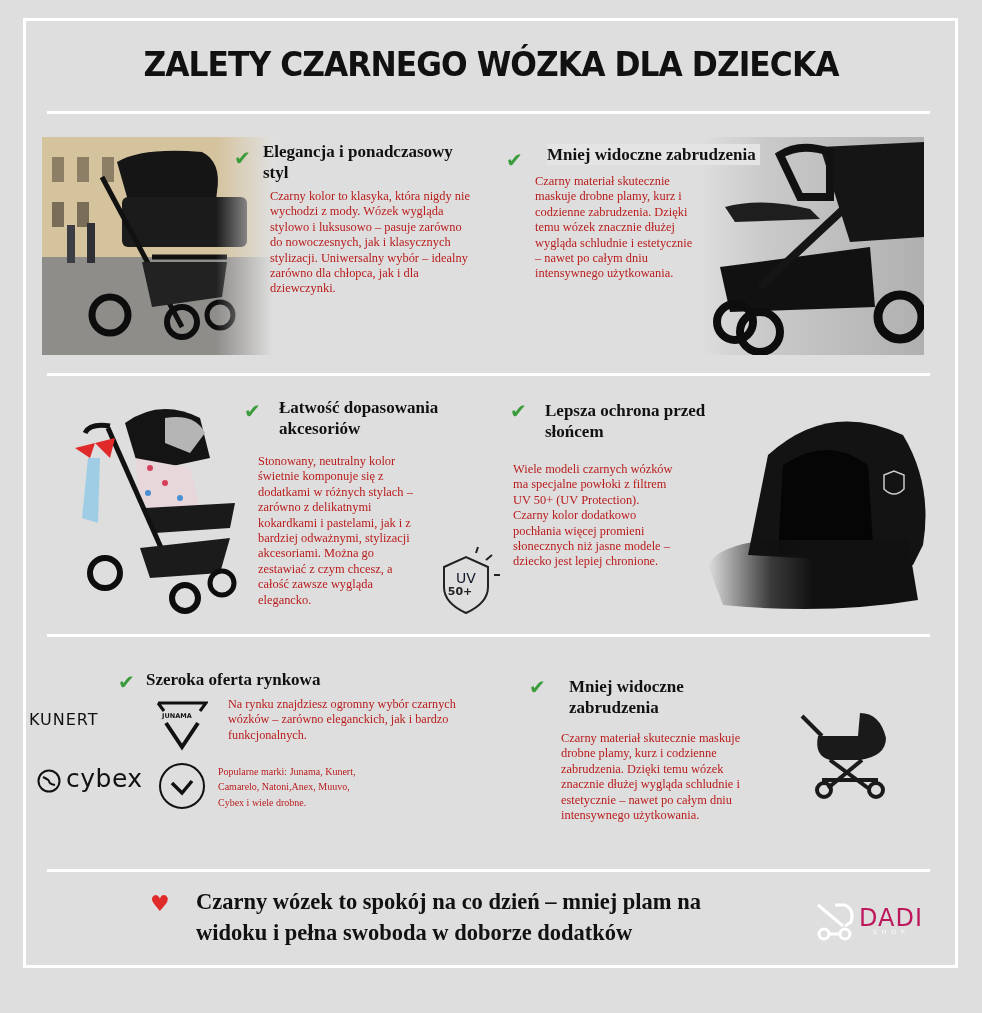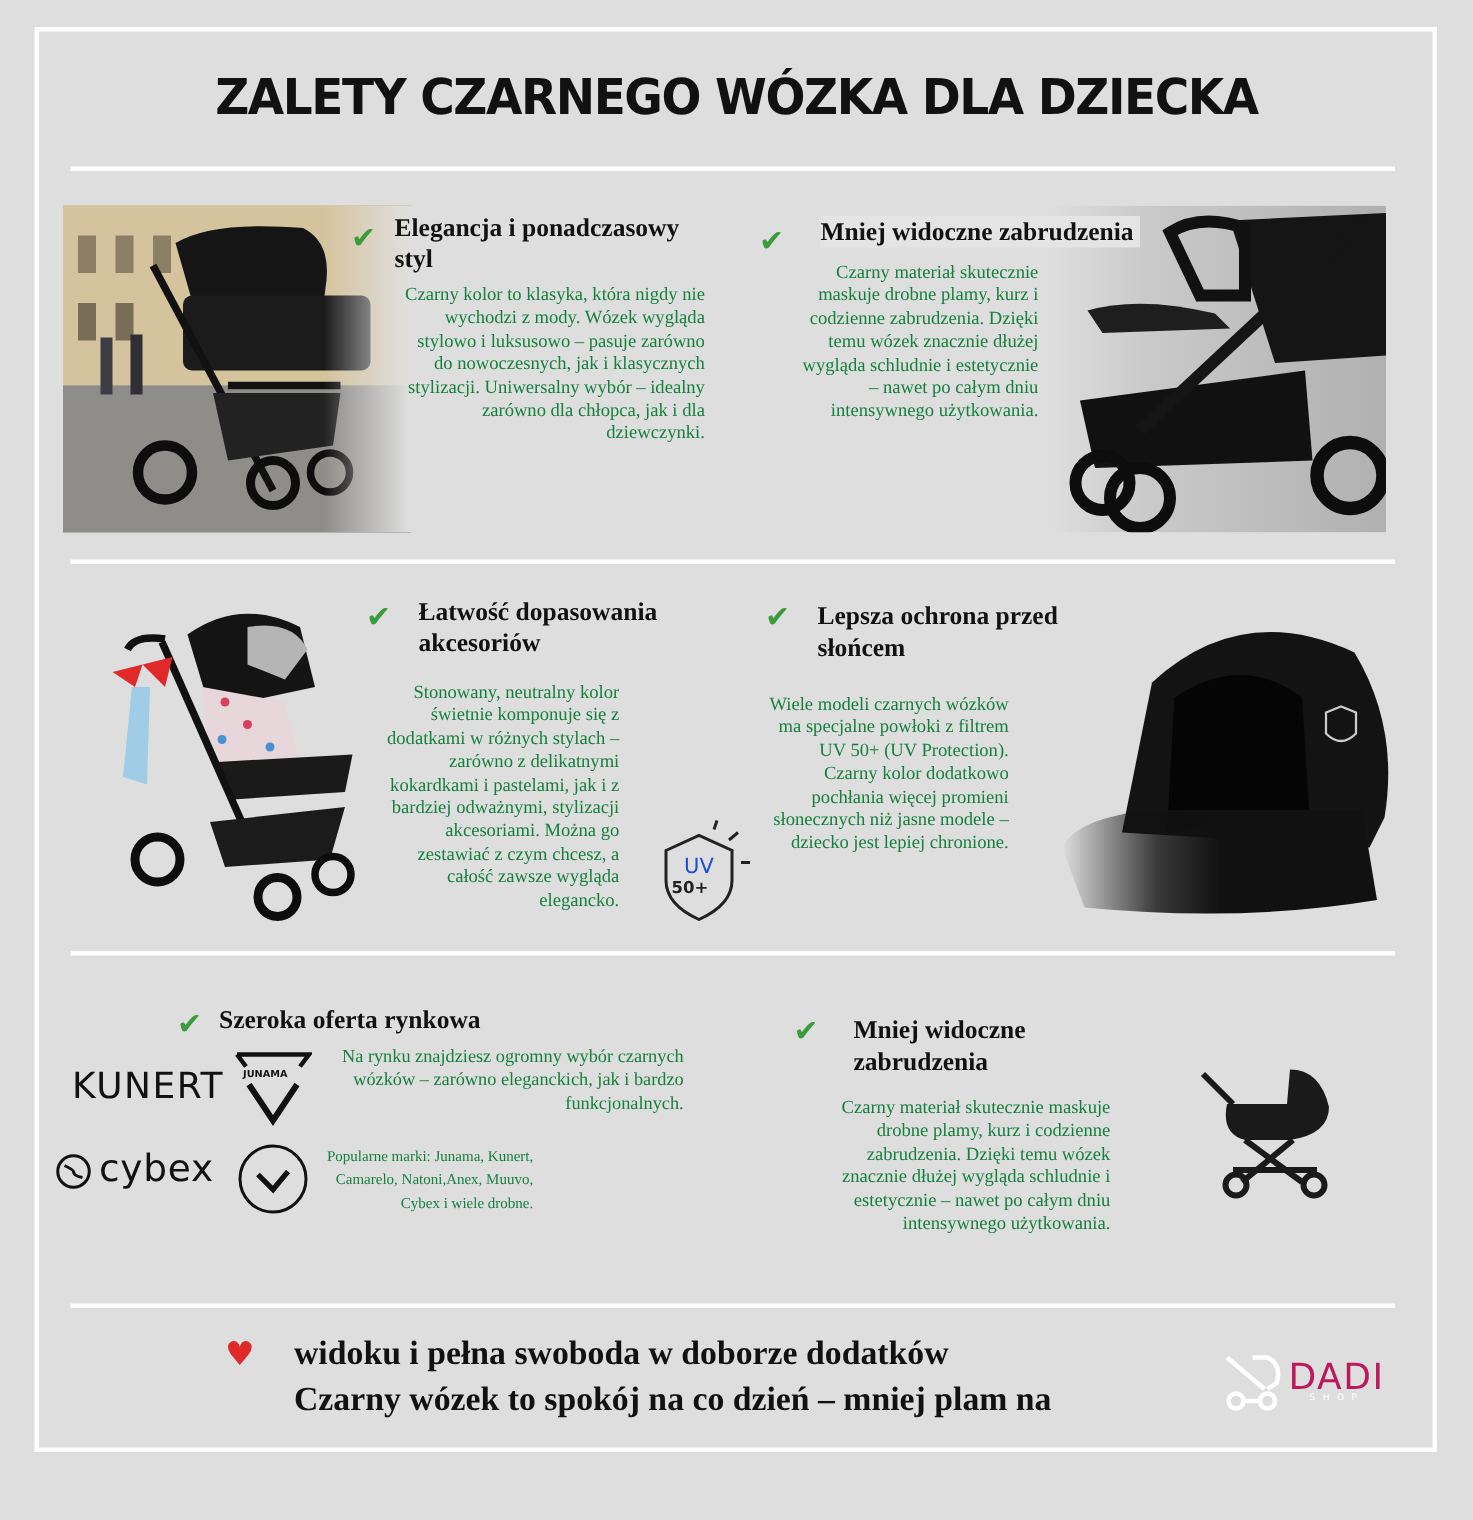--- a/index.html
+++ b/index.html
@@ -4,21 +4,21 @@
 <style>
   * { box-sizing: border-box; margin: 0; padding: 0; }
   html, body { width: 982px; height: 1013px; background: #dedede; overflow: hidden; }
   body { position: relative; font-family: "DejaVu Serif", serif; color: #222; }
   .frame { position: absolute; left: 23px; top: 18px; width: 935px; height: 950px; border: 3px solid #ffffff; }
   .title { position: absolute; left: 0; top: 45px; width: 982px; text-align: center; font-family: "DejaVu Sans", sans-serif; font-weight: bold; font-size: 33px; letter-spacing: -1px; color: #111; transform: scaleX(0.95); }
   .divider { position: absolute; height: 3px; background: #ffffff; left: 47px; width: 883px; }
   .photo { position: absolute; overflow: hidden; }
   .check { position: absolute; color: #3a9c3a; font-family: "DejaVu Sans", sans-serif; font-weight: bold; font-size: 20px; line-height: 1; }
   .h { position: absolute; font-family: "Liberation Serif", serif; font-weight: bold; font-size: 17px; line-height: 21px; color: #111; }
-  .p { position: absolute; font-family: "Liberation Serif", serif; font-size: 12.4px; line-height: 15.4px; color: #15803d; text-align: right; }
+  .p { position: absolute; font-family: "Liberation Serif", serif; font-size: 12.4px; line-height: 15.4px; color: #b91c1c; }
   .logo-text { position: absolute; font-family: "DejaVu Sans", sans-serif; color: #111; }
   .footer-text { position: absolute; left: 196px; top: 886px; font-family: "Liberation Serif", serif; font-weight: bold; font-size: 22.5px; line-height: 31px; color: #111; }
   .heart { position: absolute; left: 150px; top: 893px; color: #e02a2a; font-size: 22px; line-height: 1; font-family: "DejaVu Sans", sans-serif; }
 </style>
 </head>
 <body>
 
 <div class="frame"></div>
 <div class="title">ZALETY CZARNEGO WÓZKA DLA DZIECKA</div>
 <div class="divider" style="top:111px"></div>
@@ -154,21 +154,21 @@
   <div>słonecznych niż jasne modele –</div>
   <div>dziecko jest lepiej chronione.</div>
 </div>
 <div style="position:absolute;left:440px;top:543px;width:64px;height:72px">
   <svg width="64" height="72" viewBox="0 0 64 72">
     <path d="M4 24 L26 14 L48 24 L48 44 Q48 60 26 70 Q4 60 4 44 Z" fill="none" stroke="#222" stroke-width="2"></path>
     <line x1="38" y1="4" x2="36" y2="10" stroke="#222" stroke-width="2"></line>
     <line x1="52" y1="12" x2="46" y2="17" stroke="#222" stroke-width="2"></line>
     <line x1="54" y1="32" x2="60" y2="32" stroke="#222" stroke-width="2"></line>
   </svg>
-  <div style="position:absolute;left:4px;top:28px;width:44px;text-align:center;font-family:'DejaVu Sans',sans-serif;font-size:14px;line-height:14px;color:#1d4ed8">UV</div>
+  <div style="position:absolute;left:4px;top:28px;width:44px;text-align:center;font-family:'DejaVu Sans',sans-serif;font-size:14px;line-height:14px;color:#0f172a">UV</div>
   <div style="position:absolute;left:4px;top:43px;width:32px;text-align:center;font-family:'DejaVu Sans',sans-serif;font-size:11px;line-height:12px;font-weight:bold;color:#222">50+</div>
 </div>
 <div class="photo" style="left:708px;top:405px;width:225px;height:210px;">
   <svg width="225" height="210" viewBox="0 0 225 210">
     <defs>
         <linearGradient id="fade4" x1="0" x2="1">
           <stop offset="0" stop-color="#111" stop-opacity="0"></stop>
           <stop offset="0.3" stop-color="#111" stop-opacity="0.8"></stop>
           <stop offset="0.5" stop-color="#111" stop-opacity="1"></stop>
         </linearGradient>
@@ -179,21 +179,21 @@
     <path d="M176 70 L186 66 L196 70 L196 84 Q186 94 176 84 Z" fill="none" stroke="#cccccc" stroke-width="1.5"></path>
   </svg>
 </div>
 
 <div class="divider" style="top:634px"></div>
 
 <div class="check" style="left:118px;top:672px">✔</div>
 <div class="h" style="left:146px;top:669px">
   <div>Szeroka oferta rynkowa</div>
 </div>
-<div class="logo-text" style="left:48px;top:710px;font-size:24px;letter-spacing:1px;font-weight:normal">KUNERT</div>
+<div class="logo-text" style="left:29px;top:710px;font-size:16px;letter-spacing:1px;font-weight:normal">KUNERT</div>
 <div style="position:absolute;left:156px;top:701px;width:52px;height:50px">
   <svg width="52" height="50" viewBox="0 0 52 50">
     <path d="M2 2 L50 2 L44 10 M2 2 L8 10" fill="none" stroke="#111" stroke-width="3"></path>
     <path d="M10 22 L26 46 L42 22" fill="none" stroke="#111" stroke-width="4"></path>
   </svg>
   <div style="position:absolute;left:6px;top:11px;width:40px;font-family:'DejaVu Sans',sans-serif;font-weight:bold;font-size:6.5px;color:#111">JUNAMA</div>
 </div>
 <div style="position:absolute;left:36px;top:768px;width:26px;height:26px">
   <svg width="26" height="26" viewBox="0 0 26 26">
       <circle cx="13" cy="13" r="10.5" fill="none" stroke="#111" stroke-width="2"></circle>
@@ -240,22 +240,22 @@
     <line x1="22" y1="72" x2="78" y2="72" stroke="#1a1a1a" stroke-width="4"></line>
     <circle cx="24" cy="82" r="7" fill="none" stroke="#1a1a1a" stroke-width="4"></circle>
     <circle cx="76" cy="82" r="7" fill="none" stroke="#1a1a1a" stroke-width="4"></circle>
   </svg>
 </div>
 
 <div class="divider" style="top:869px"></div>
 
 <div class="heart">♥</div>
 <div class="footer-text">
+  <div>Czarny wózek to spokój na co dzień – mniej plam na</div>
   <div>widoku i pełna swoboda w doborze dodatków</div>
-  <div>Czarny wózek to spokój na co dzień – mniej plam na</div>
 </div>
 <div style="position:absolute;left:815px;top:900px;width:120px;height:42px">
   <svg width="42" height="42" viewBox="0 0 42 42" style="position:absolute;left:0;top:0">
     <line x1="3" y1="5" x2="28" y2="26" stroke="#fff" stroke-width="3"></line>
     <path d="M20 5 L30 5 Q40 10 36 22 L30 26" fill="none" stroke="#fff" stroke-width="3"></path>
     <circle cx="9" cy="34" r="5" fill="none" stroke="#fff" stroke-width="3"></circle>
     <circle cx="30" cy="34" r="5" fill="none" stroke="#fff" stroke-width="3"></circle>
     <line x1="14" y1="34" x2="25" y2="34" stroke="#fff" stroke-width="3"></line>
   </svg>
   <div style="position:absolute;left:44px;top:4px;font-family:'DejaVu Sans',sans-serif;font-weight:normal;font-size:24px;color:#be185d;letter-spacing:1px">DADI</div>

